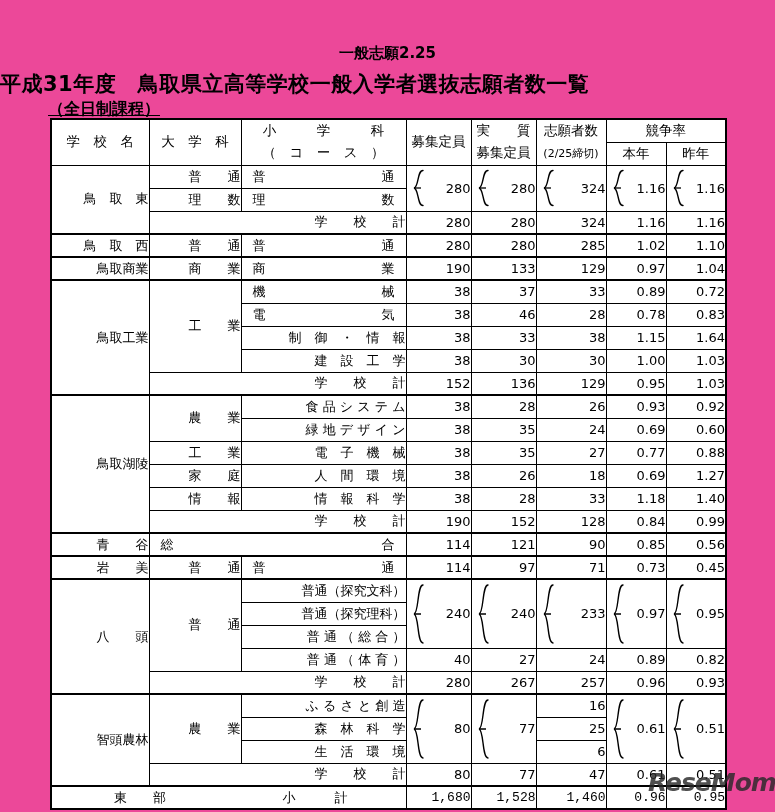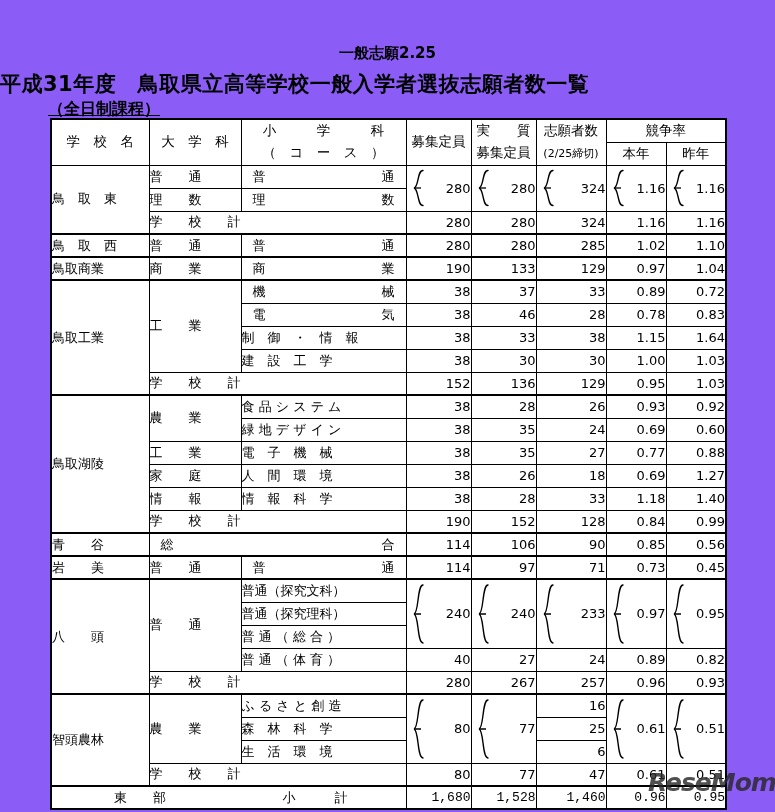--- a/index.html
+++ b/index.html
@@ -7,21 +7,21 @@
     margin: 0; padding: 0;
     width: 775px; height: 812px;
     background: #ffffff;
     font-family: "DejaVu Sans", "Liberation Sans", sans-serif;
     color: #000000;
     overflow: hidden;
   }
   #page {
     position: relative;
     width: 775px; height: 812px;
-    background: #8b5cf6;
+    background: #ec4899;
   }
 
   
   .kicker {
     position: absolute; top: 44px; left: 0; width: 775px;
     text-align: center;
     font-size: 15px; font-weight: bold; letter-spacing: 0px;
   }
   .maintitle {
     position: absolute; top: 70px; left: 0; width: 775px;
@@ -54,21 +54,21 @@
     vertical-align: middle;
     background: #fff;
   }
   
   table.grid { border: 2.5px solid #000; }
 
   .hdr { text-align: center; font-size: 13.5px; font-weight: normal; }
   .hdr-sm { font-size: 11px; }
 
   
-  .c  { text-align: left; margin-left: 30px; }
+  .c  { text-align: right; margin-left: 30px; }
   .r  { text-align: right;  padding-right: 7px; }
   .jf { 
     display: flex; justify-content: space-between;
     padding: 0 9px; height: 100%; align-items: center;
   }
   .jf.wide { padding: 0 11px; }
 
   
   .thick-top  { border-top: 2.5px solid #000 !important; }
 
@@ -350,21 +350,21 @@
           </tr>
           <tr>
             <td rowspan="1" class="c thick-top">青　　谷</td>
             <td colspan="2" class="thick-top">
               <div class="jf wide">
                 <span>総</span>
                 <span>合</span>
               </div>
             </td>
             <td class="thick-top r">114</td>
-            <td class="thick-top r">106</td>
+            <td class="thick-top r">121</td>
             <td class="thick-top r">90</td>
             <td class="thick-top r">0.85</td>
             <td class="thick-top r">0.56</td>
           </tr>
           <tr>
             <td rowspan="1" class="c thick-top">岩　　美</td>
             <td class="c thick-top">普　　通</td>
             <td class="thick-top">
               <div class="jf wide">
                 <span>普</span>

